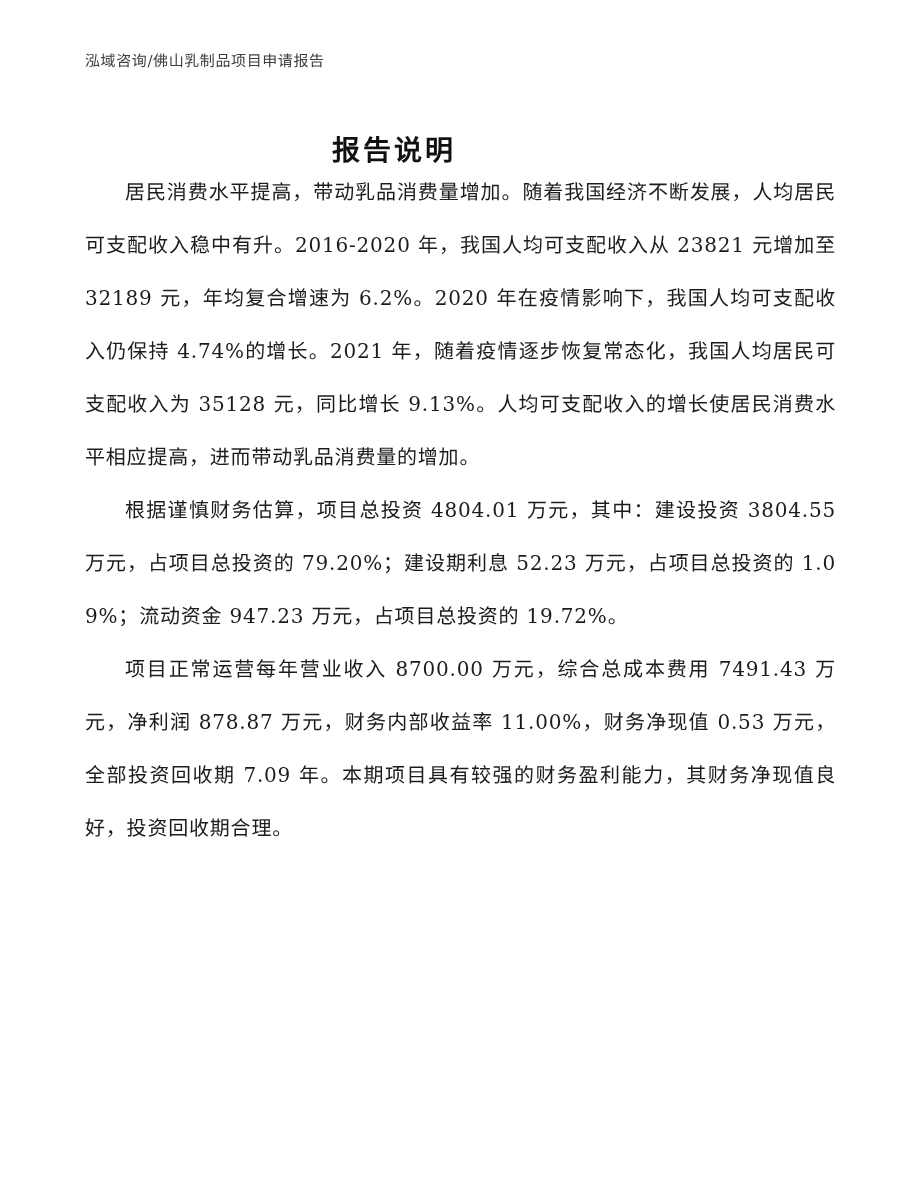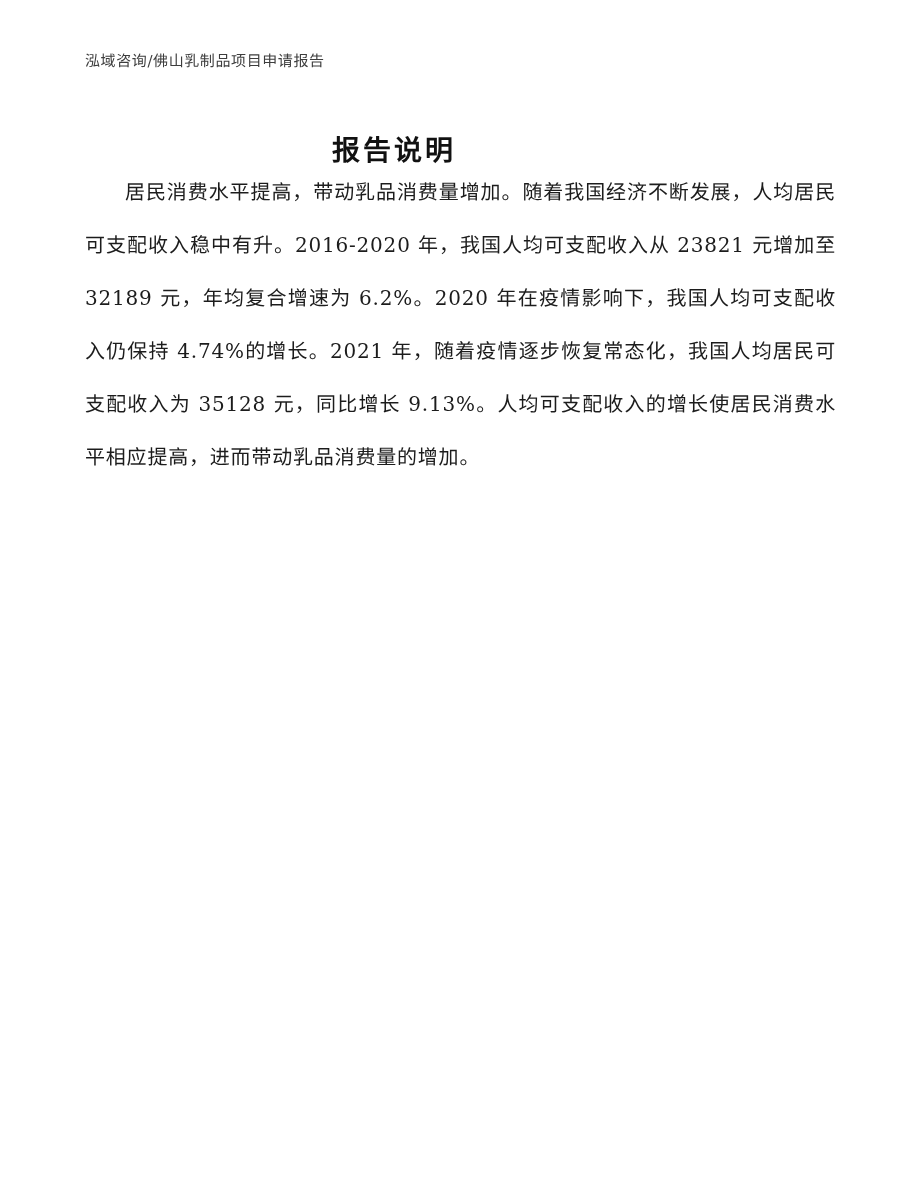--- a/index.html
+++ b/index.html
@@ -74,15 +74,17 @@
 <body>
 
 <div class="page">
 
   <div class="doc-header">泓域咨询/佛山乳制品项目申请报告</div>
 
   <h1 class="doc-title">报告说明</h1>
 
   <div class="doc-body">
     <p class="para">居民消费水平提高，带动乳品消费量增加。随着我国经济不断发展，人均居民可支配收入稳中有升。2016-2020 年，我国人均可支配收入从 23821 元增加至 32189 元，年均复合增速为 6.2%。2020 年在疫情影响下，我国人均可支配收入仍保持 4.74%的增长。2021 年，随着疫情逐步恢复常态化，我国人均居民可支配收入为 35128 元，同比增长 9.13%。人均可支配收入的增长使居民消费水平相应提高，进而带动乳品消费量的增加。</p>
+    <p class="para">根据谨慎财务估算，项目总投资 4804.01 万元，其中：建设投资 3804.55 万元，占项目总投资的 79.20%；建设期利息 52.23 万元，占项目总投资的 1.09%；流动资金 947.23 万元，占项目总投资的 19.72%。</p>
+    <p class="para">项目正常运营每年营业收入 8700.00 万元，综合总成本费用 7491.43 万元，净利润 878.87 万元，财务内部收益率 11.00%，财务净现值 0.53 万元，全部投资回收期 7.09 年。本期项目具有较强的财务盈利能力，其财务净现值良好，投资回收期合理。</p>
   </div>
 
 </div>
 
 </body></html>

